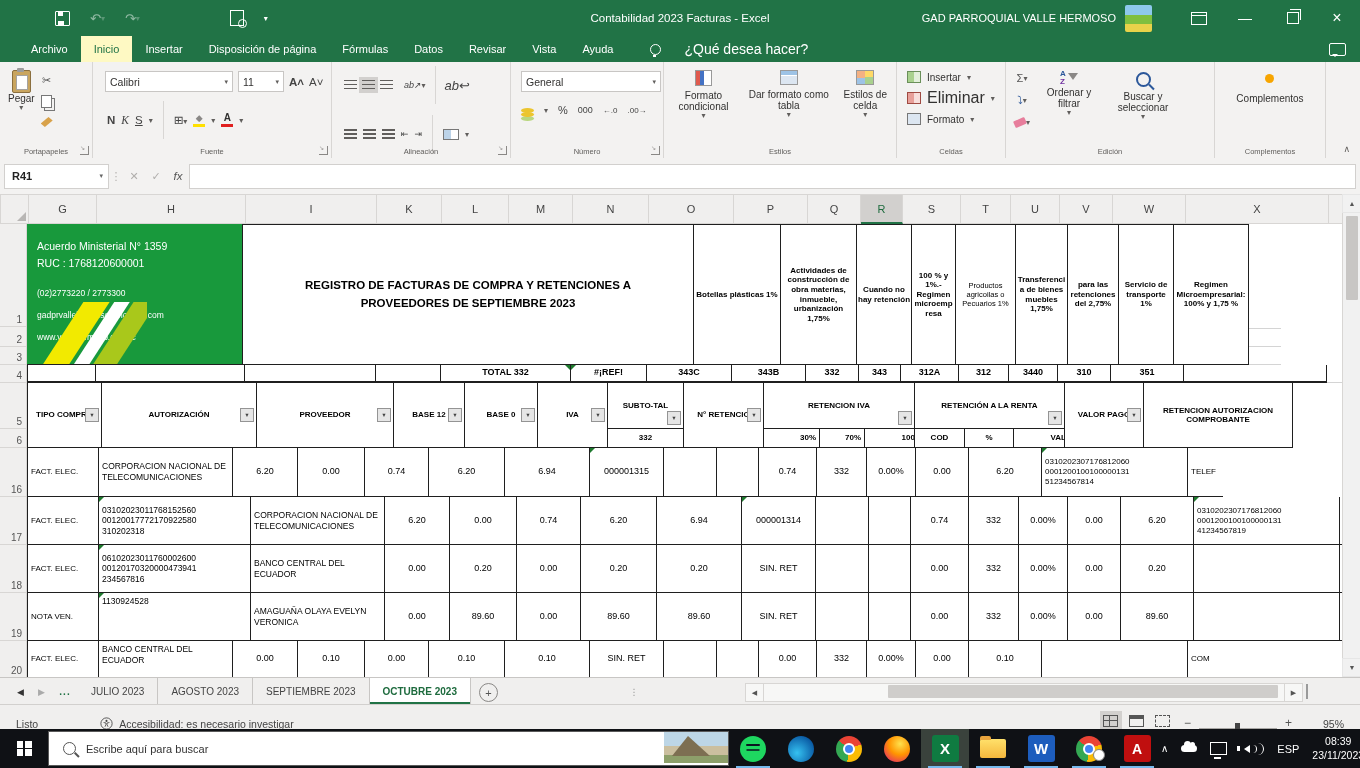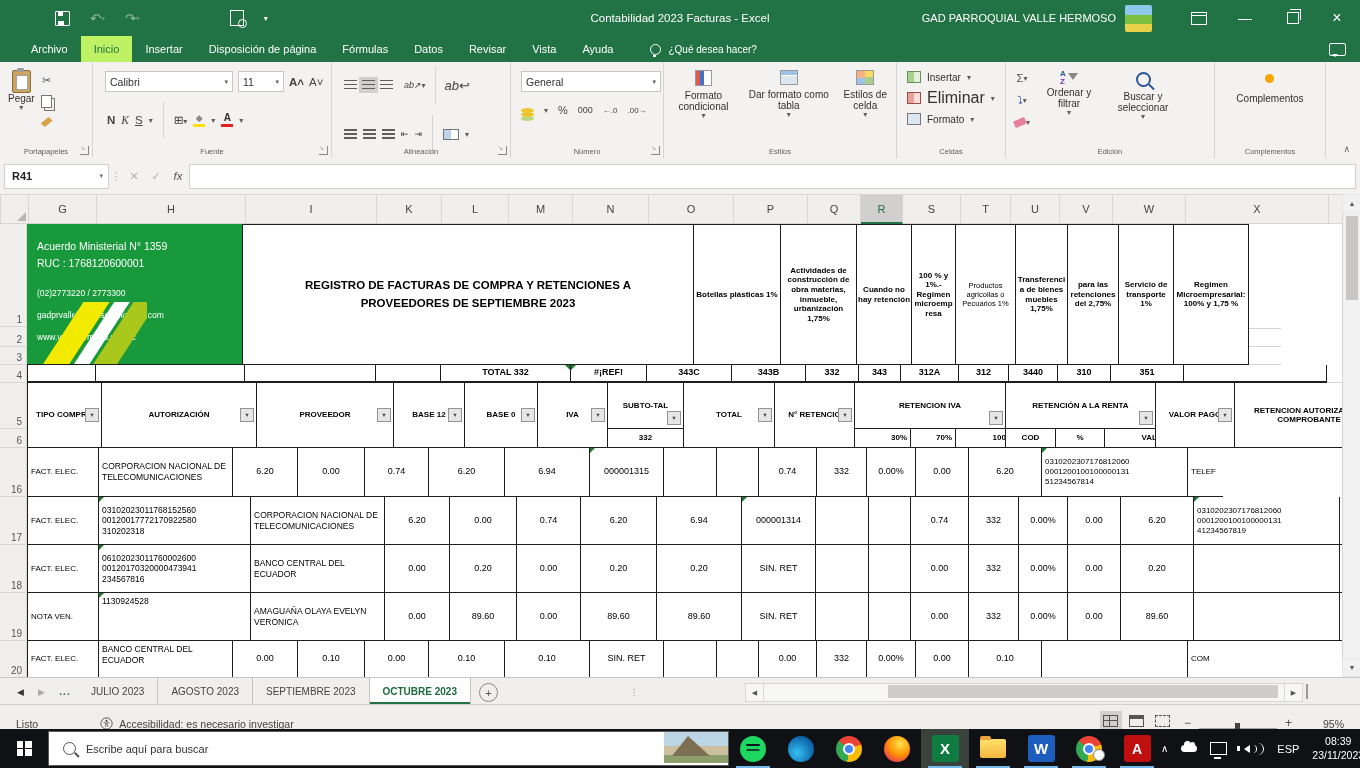--- a/index.html
+++ b/index.html
@@ -24,22 +24,22 @@
   .wctl{position:absolute;right:0;top:0;height:36px;display:flex;align-items:stretch}
   .wbtn{width:46px;display:flex;align-items:center;justify-content:center;font-size:14px;color:#fff}
   .ribopt{width:14px;height:11px;border:1.3px solid #fff;position:relative}
   .ribopt::after{content:"";position:absolute;left:0;top:2.5px;width:100%;height:1.3px;background:#fff}
   .rest{width:10px;height:10px;border:1.3px solid #fff;position:relative;margin-left:3px}
   .rest::before{content:"";position:absolute;left:2px;top:-4px;width:10px;height:10px;border-top:1.3px solid #fff;border-right:1.3px solid #fff}
 
   
   .mbar{left:0;top:36px;width:1360px;height:26px;background:#217346;display:flex;align-items:stretch;color:#fff}
   .mtab{padding:0 13px;font-size:11px;display:flex;align-items:center}
-  .mtab.on{background:#bef264;color:#217346}
-  .tellme{display:flex;align-items:center;gap:7px;font-size:10px;margin-left:24px}
+  .mtab.on{background:#fef9c3;color:#217346}
+  .tellme{display:flex;align-items:center;gap:23px;font-size:14px;margin-left:24px}
   .bulb{width:9px;height:9px;border:1.3px solid #fff;border-radius:50%;position:relative}
   .bulb::after{content:"";position:absolute;left:2px;bottom:-3.5px;width:3px;height:2.5px;background:#fff}
   .mcom{margin-left:auto;margin-right:14px;display:flex;align-items:center}
   .combub{width:15px;height:11px;border:1.3px solid #fff;border-radius:2px;position:relative}
   .combub::after{content:"";position:absolute;left:2px;bottom:-5px;border:3px solid transparent;border-top-color:#fff}
 
   
   .rib{left:0;top:62px;width:1360px;height:96px;background:#f3f2f1;border-bottom:1px solid #d2d0ce;display:flex;color:#323130}
   .grp{position:relative;border-right:1px solid #d8d6d4;flex:none}
   .glabel{position:absolute;bottom:2px;left:0;right:0;text-align:center;font-size:7.5px;color:#605e5c}
@@ -574,24 +574,20 @@
       </div>
     <div class="c wn split">
       <span class="slab">
           <span>SUBTO-TAL</span>
           <span class="flt fltb"></span>
         </span>
       <span class="ssub">
           <i style="width:100%">332</i>
         </span>
     </div>
-    <div class="c wo hd">
-        <span>TOTAL</span>
-        <span class="flt"></span>
-      </div>
     <div class="c wp hd">
         <span>N° RETENCIO</span>
         <span class="flt"></span>
       </div>
     <div class="c wqrs split">
       <span class="slab">
           <span>RETENCION IVA</span>
           <span class="flt fltb"></span>
         </span>
       <span class="ssub">

